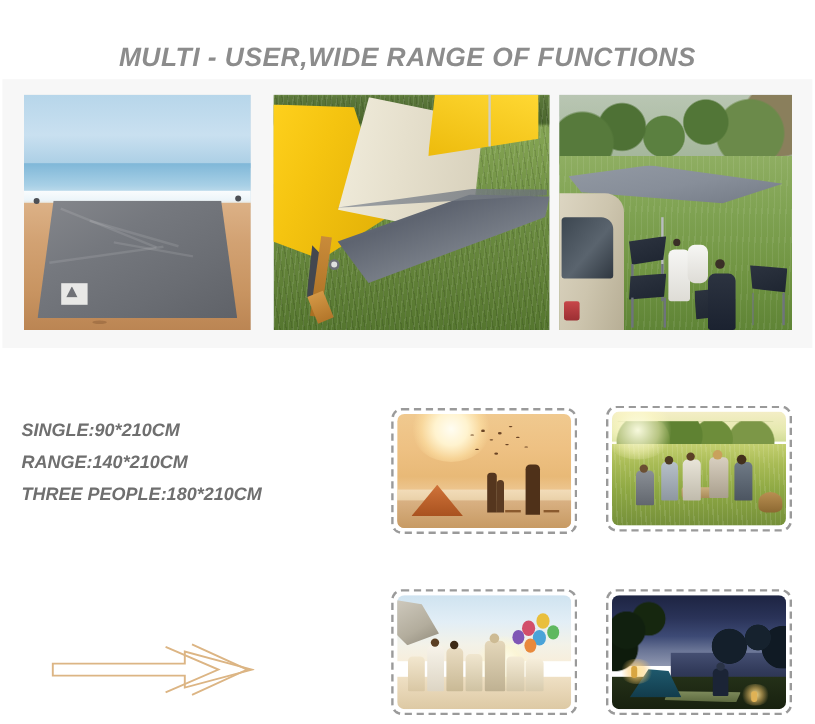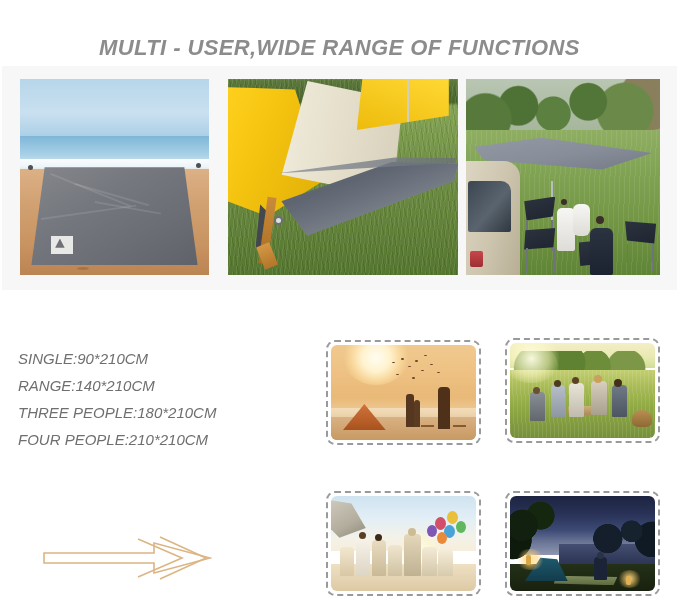--- a/index.html
+++ b/index.html
@@ -249,20 +249,21 @@
     left: 18px;
     top: 345px;
     width: 300px;
   }
   #size-list .size-line {
     font-size: 15px;
     font-style: italic;
     color: #6f6f6f;
     line-height: 27px;
     white-space: nowrap;
+    font-weight: bold;
   }
 
   
   #arrow-graphic {
     position: absolute;
     left: 42px;
     top: 533px;
     width: 170px;
     height: 50px;
   }
@@ -523,21 +524,20 @@
     <div class="ph person-child-white" style="left:55%;top:64%;width:9%;height:16%;border-radius:6px;"></div>
     <div class="ph person-adult" style="left:64%;top:76%;width:12%;height:24%;"></div>
     <div class="ph person-head" style="left:67%;top:70%;width:8px;height:8px;"></div>
   </div>
 </div>
 
 <div id="size-list">
   <div class="size-line">SINGLE:90*210CM</div>
   <div class="size-line">RANGE:140*210CM</div>
   <div class="size-line">THREE PEOPLE:180*210CM</div>
-  <div class="size-line">FOUR PEOPLE:210*210CM</div>
 </div>
 
 <div id="arrow-graphic">
   <svg width="170" height="50" viewBox="0 0 170 50">
     <polygon points="2,20 112,20 112,10 168,25 112,40 112,30 2,30" fill="none" stroke="#dcb584" stroke-width="1.6"></polygon>
     <polyline points="96,6 140,25 96,44" fill="none" stroke="#dcb584" stroke-width="1.6"></polyline>
     <polyline points="118,4 164,25 118,46" fill="none" stroke="#dcb584" stroke-width="1.6"></polyline>
   </svg>
 </div>
 

